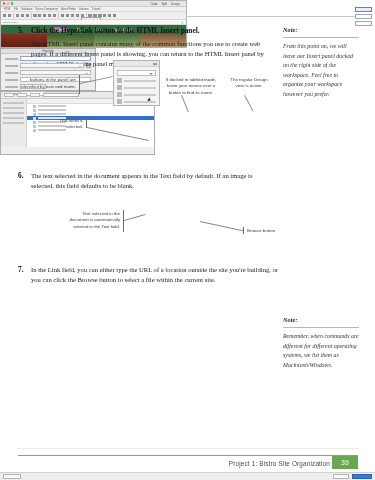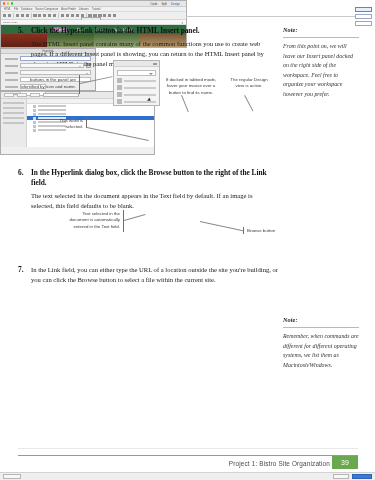--- a/index.html
+++ b/index.html
@@ -306,21 +306,20 @@
       <i class="ph1"></i>
       <i class="ph2"></i>
       <i class="ph3"></i>
       <i class="ph4"></i>
     </div>
   </div>
 
   <div class="content" style="top:168px;">
     <div class="step">
       <div class="step-num">6.</div>
-      <div class="step-head">In the Hyperlink dialog box, click the Browse button to the right of the Link field.</div>
       <div class="step-body">The text selected in the document appears in the Text field by default. If an image is selected, this field defaults to be blank.</div>
     </div>
   </div>
 
   <div class="callout right" style="left:62px; top:211px; width:58px;">Text selected in the document is automatically entered in the Text field.</div>
   <div class="callout-rule-v" style="left:123px; top:210px; height:22px;"></div>
   <div class="callout-line" style="left:124px; top:220px; width:22px; transform:rotate(-16deg);"></div>
 
   <div class="hl">
     <div class="hl-title">Hyperlink</div>

